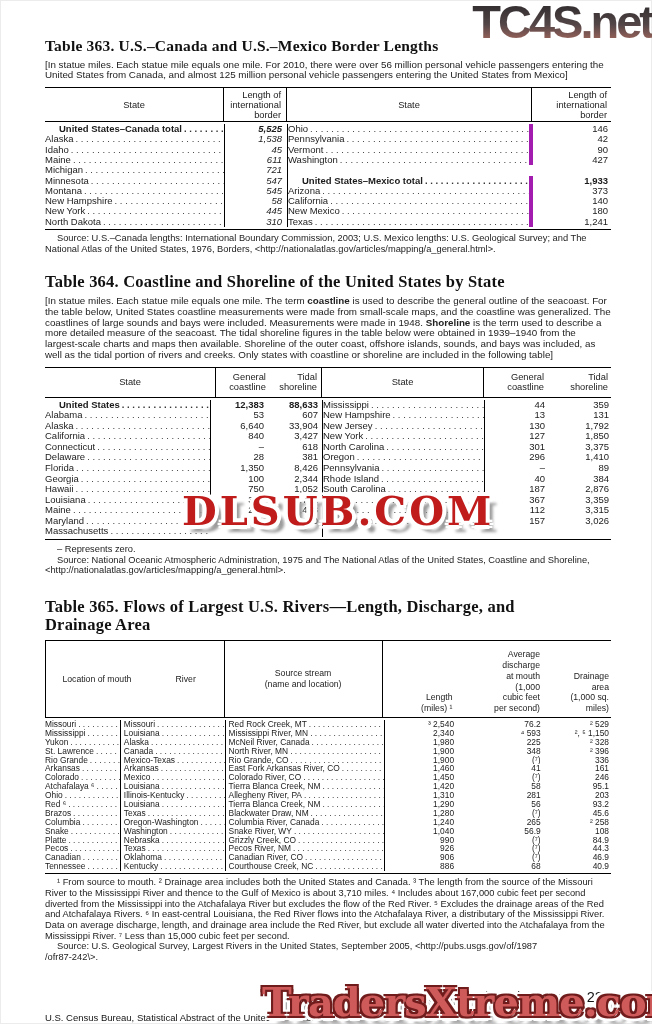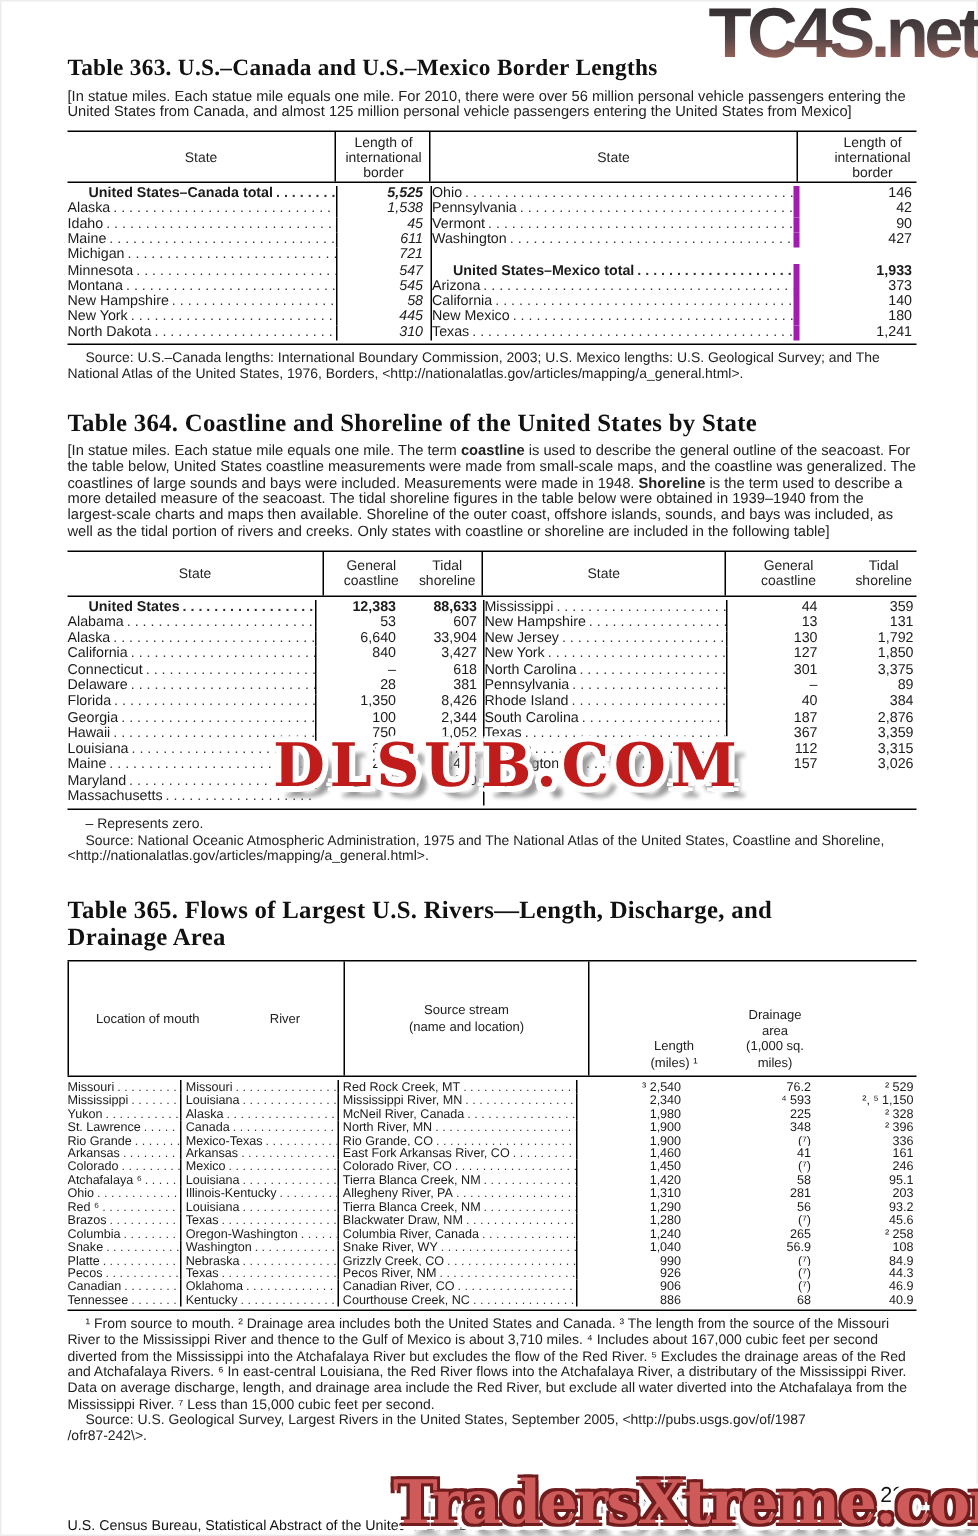--- a/index.html
+++ b/index.html
@@ -25,21 +25,21 @@
   .half{display:flex;flex-direction:column;}
   .row{display:flex;align-items:baseline;height:10.3px;line-height:10.3px;font-size:9.5px;white-space:nowrap;}
   .lbl{white-space:nowrap;}
   .dots{flex:1;overflow:hidden;white-space:nowrap;margin-left:2px;color:#333;}
   .dots::after{content:". . . . . . . . . . . . . . . . . . . . . . . . . . . . . . . . . . . . . . . . . . . . . . . . . . . . . . . . . . . . . . . . . . ";}
   .val{text-align:right;white-space:nowrap;}
   .bold{font-weight:bold;}
   .bold .lbl{padding-left:14px;}
   .blank .dots{visibility:hidden;}
   .hc{display:flex;align-items:center;justify-content:center;text-align:center;white-space:pre-line;}
-  .hr{display:flex;align-items:center;justify-content:flex-end;text-align:center;white-space:pre-line;}
+  .hr{display:flex;align-items:center;justify-content:flex-end;text-align:right;white-space:pre-line;}
 
   
   .t363 .thead{height:33px;}
   .t363 .half-l{width:242px;}
   .t363 .half-r{width:324px;border-left:1px solid #000;}
   .t363 .half-l .val{width:57px;border-left:1px solid #000;padding-right:5px;font-style:italic;}
   .t363 .half-r .val{width:75px;border-left:4px solid #a21caf;padding-right:4px;}
   .t363 .h-state-l{flex:1;}
   .t363 .h-val-l{width:57px;border-left:1px solid #000;padding:2px 5px 2px 0;}
   .t363 .h-state-r{flex:1;}
@@ -364,20 +364,26 @@
             <span class="val gen">127</span>
             <span class="val tid">1,850</span>
           </div>
             <div class="row">
             <span class="lbl">North Carolina</span>
             <span class="dots"></span>
             <span class="val gen">301</span>
             <span class="val tid">3,375</span>
           </div>
             <div class="row">
+            <span class="lbl">Oregon</span>
+            <span class="dots"></span>
+            <span class="val gen">296</span>
+            <span class="val tid">1,410</span>
+          </div>
+            <div class="row">
             <span class="lbl">Pennsylvania</span>
             <span class="dots"></span>
             <span class="val gen">–</span>
             <span class="val tid">89</span>
           </div>
             <div class="row">
             <span class="lbl">Rhode Island</span>
             <span class="dots"></span>
             <span class="val gen">40</span>
             <span class="val tid">384</span>
@@ -422,20 +428,26 @@
 Drainage Area</h1>
 
     <div class="tbl t365">
       <div class="thead">
         <span class="hc h-mou">Location of mouth</span>
         <span class="hc h-riv">River</span>
         <span class="hc h-sou">Source stream
 (name and location)</span>
         <span class="hr h-len">Length
 (miles) ¹</span>
+        <span class="hr h-dis">Average
+discharge
+at mouth
+(1,000
+cubic feet
+per second)</span>
         <span class="hr h-dra">Drainage
 area
 (1,000 sq.
 miles)</span>
       </div>
       <div class="tbody">
 
       <div class="row365">
           <span class="c c-riv">
               <span class="lbl">Missouri</span>

